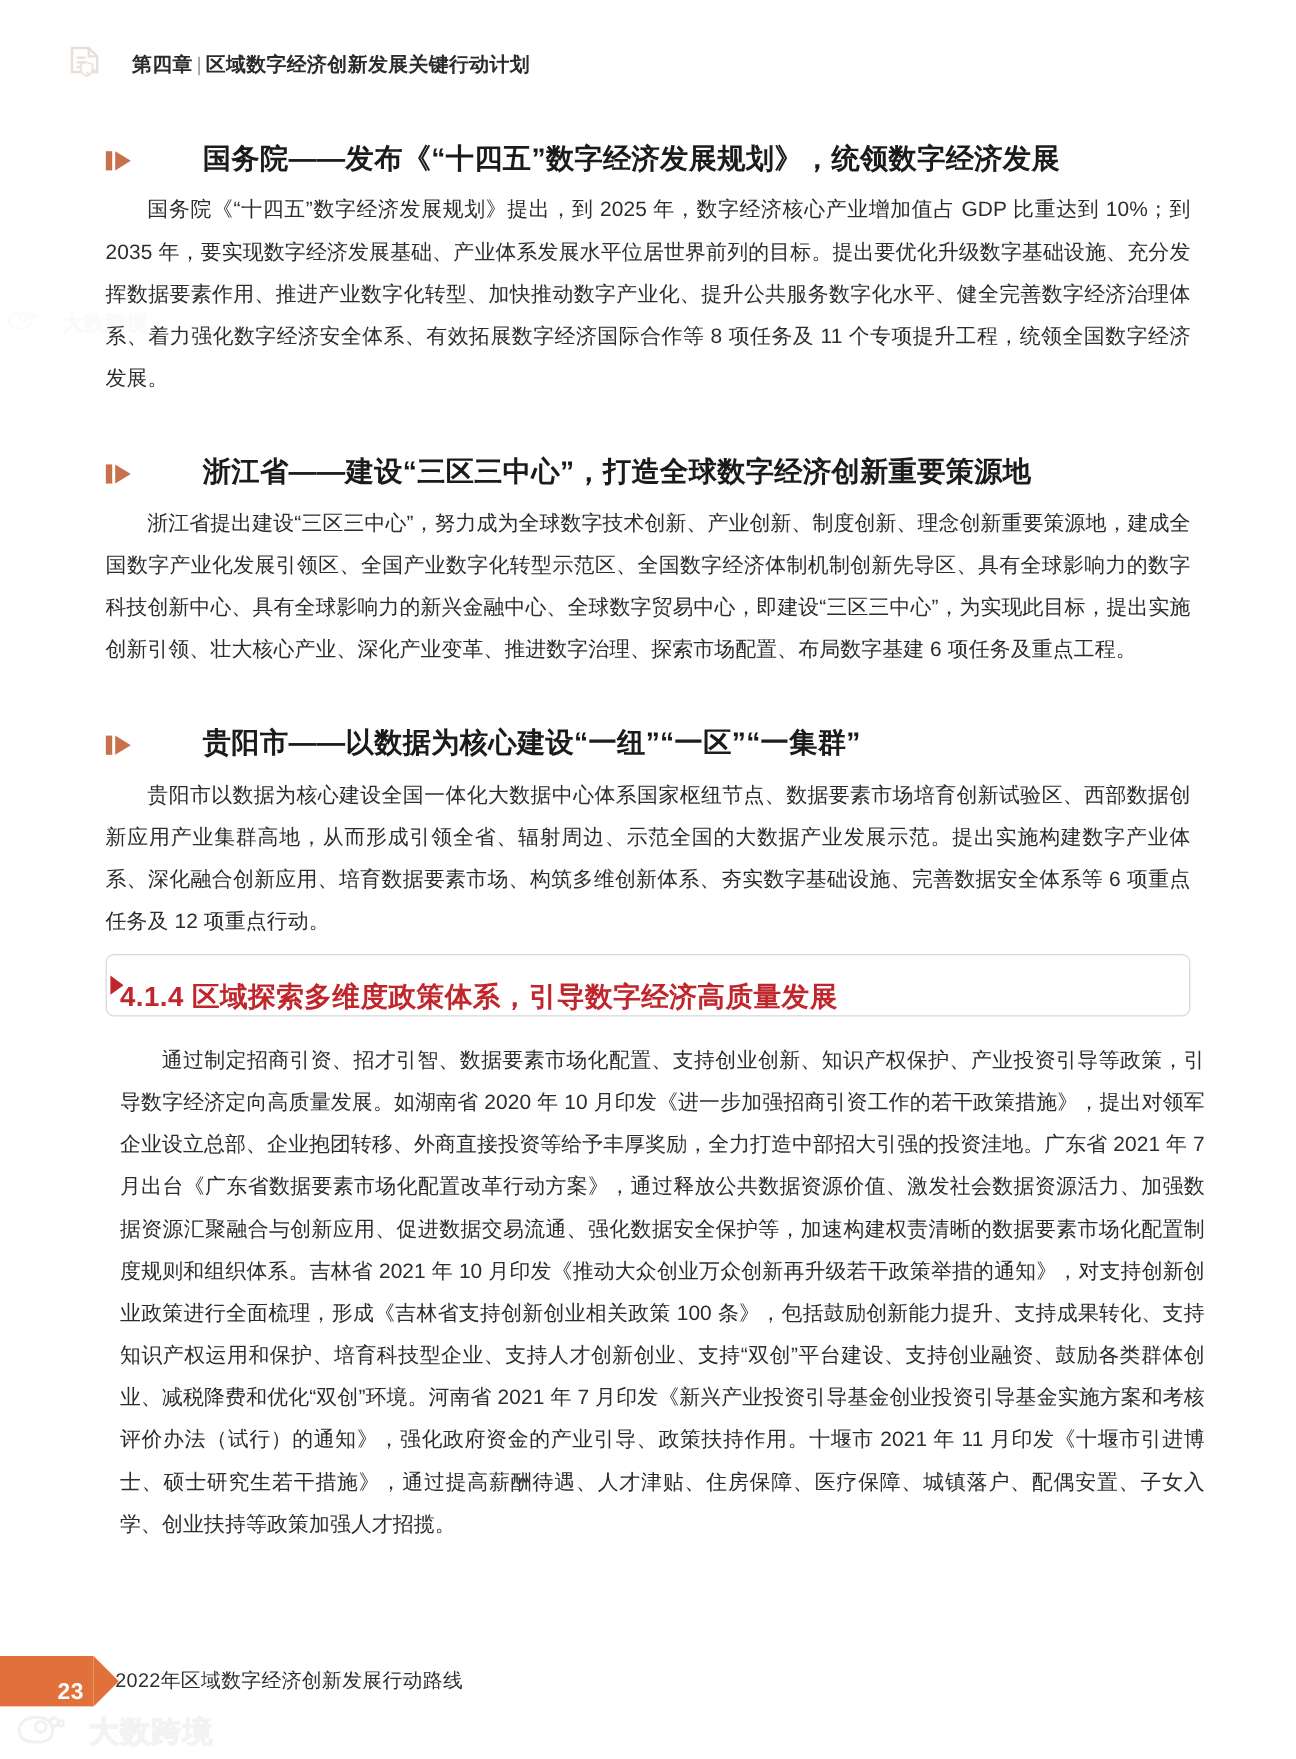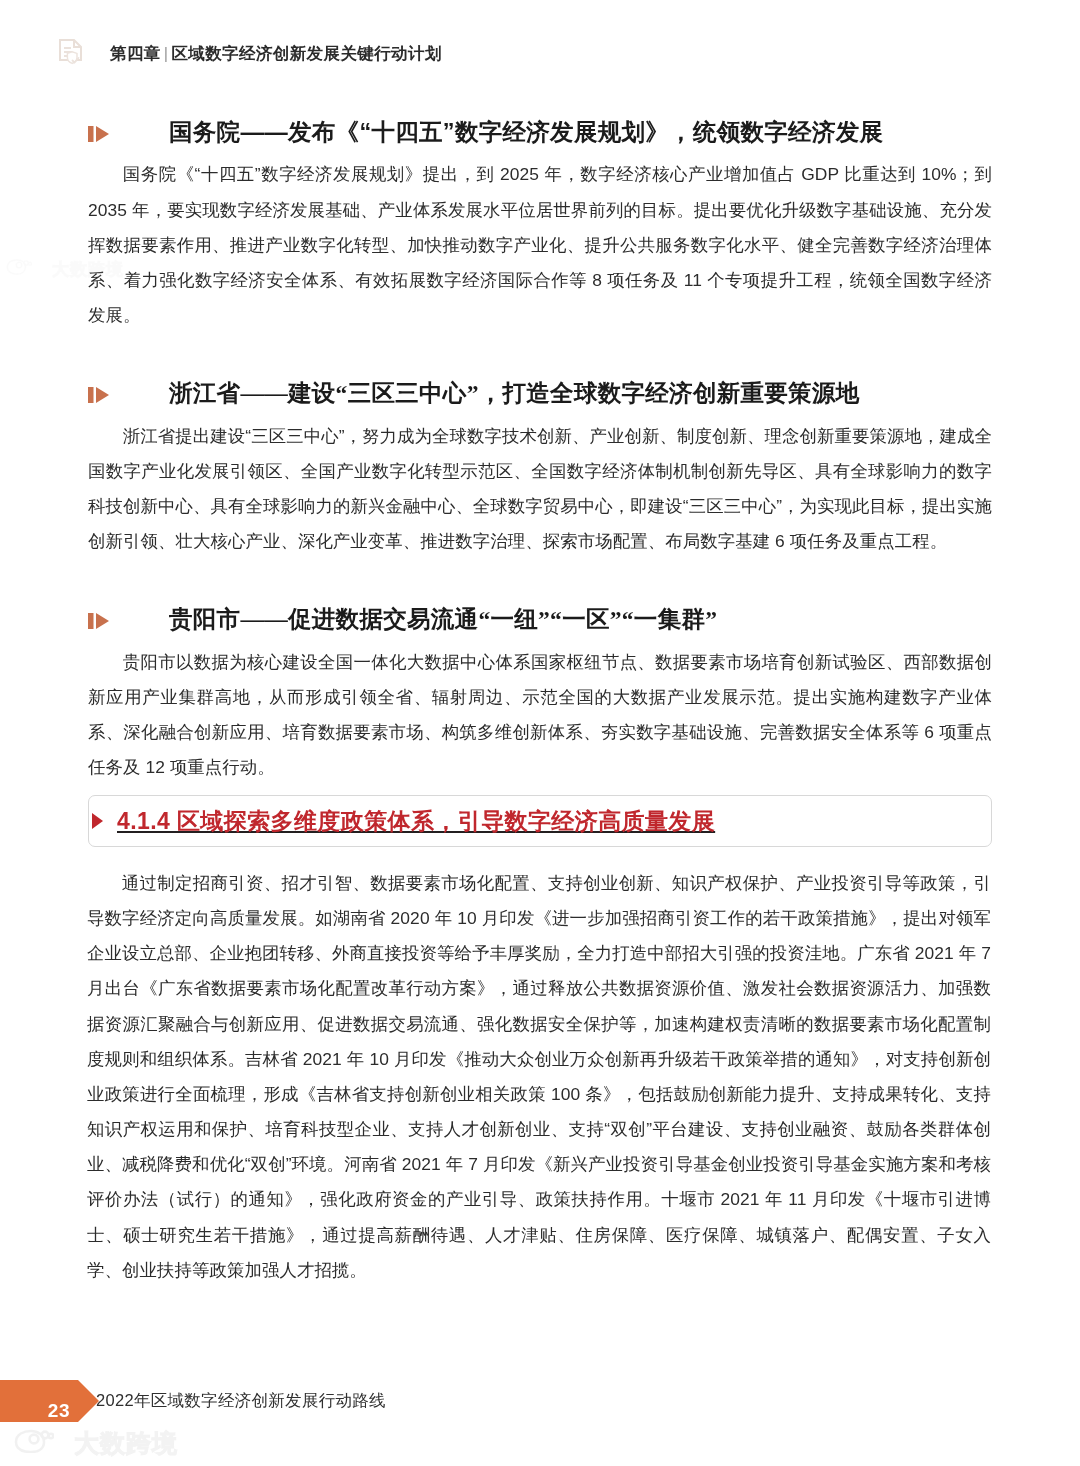--- a/index.html
+++ b/index.html
@@ -50,21 +50,21 @@
     width: 904px;
   }
 
   
   .sub-head {
     display: flex;
     align-items: center;
     gap: 14px;
     margin: 0 0 10px 0;
   }
-  .sub-head.gap-top { margin-top: 46px; font-family: Liberation Serif, serif; }
+  .sub-head.gap-top { margin-top: 46px; }
   .tri-bullet {
     flex: 0 0 auto;
     width: 26px;
     height: 22px;
     position: relative;
     top: 1px;
   }
   .sub-head-text {
     font-size: 23.5px;
     font-weight: 700;
@@ -93,24 +93,23 @@
     left: 88px;
     top: 795px;
     width: 904px;
   }
   .section-box {
     position: relative;
     border: 1.4px solid #d8d8d8;
     border-radius: 7px;
     height: 52px;
     display: flex;
-    align-items: center;
-    padding-left: 28px;
+    align-items: flex-end;
+    padding-left: 11px;
     background: #ffffff;
-    text-decoration: underline;
   }
   .section-arrow {
     position: absolute;
     left: 3px;
     top: 50%;
     transform: translateY(-50%);
     width: 0; height: 0;
     border-left: 11px solid #c0272d;
     border-top: 8px solid transparent;
     border-bottom: 8px solid transparent;
@@ -119,21 +118,21 @@
     font-size: 23px;
     font-weight: 700;
     color: #c0272d;
     letter-spacing: .4px;
     white-space: nowrap;
   }
 
   
   .main-para {
     position: absolute;
-    left: 87px;
+    left: 100px;
     top: 866px;
     width: 904px;
   }
 
   
   .footer {
     position: absolute;
     left: 0;
     bottom: 44px;
     width: 100%;
@@ -242,21 +241,21 @@
   </div>
   <p class="body">浙江省提出建设“三区三中心”，努力成为全球数字技术创新、产业创新、制度创新、理念创新重要策源地，建成全国数字产业化发展引领区、全国产业数字化转型示范区、全国数字经济体制机制创新先导区、具有全球影响力的数字科技创新中心、具有全球影响力的新兴金融中心、全球数字贸易中心，即建设“三区三中心”，为实现此目标，提出实施创新引领、壮大核心产业、深化产业变革、推进数字治理、探索市场配置、布局数字基建 6 项任务及重点工程。</p>
 
   <div class="sub-head gap-top">
     <span class="tri-bullet">
       <svg width="26" height="22" viewBox="0 0 26 22">
         <rect x="0" y="3" width="5.5" height="16" fill="#c8714d"></rect>
         <polygon points="8,3 8,19 21,11" fill="#c8714d"></polygon>
       </svg>
     </span>
-    <span class="sub-head-text">贵阳市——促进数据交易流通“一纽”“一区”“一集群”</span>
+    <span class="sub-head-text">贵阳市——以数据为核心建设“一纽”“一区”“一集群”</span>
   </div>
   <p class="body">贵阳市以数据为核心建设全国一体化大数据中心体系国家枢纽节点、数据要素市场培育创新试验区、西部数据创新应用产业集群高地，从而形成引领全省、辐射周边、示范全国的大数据产业发展示范。提出实施构建数字产业体系、深化融合创新应用、培育数据要素市场、构筑多维创新体系、夯实数字基础设施、完善数据安全体系等 6 项重点任务及 12 项重点行动。</p>
 
 </div>
 
 <div class="section-box-wrap">
   <div class="section-box">
     <span class="section-arrow"></span>
     <span class="section-title">4.1.4 区域探索多维度政策体系，引导数字经济高质量发展</span>
   </div>

